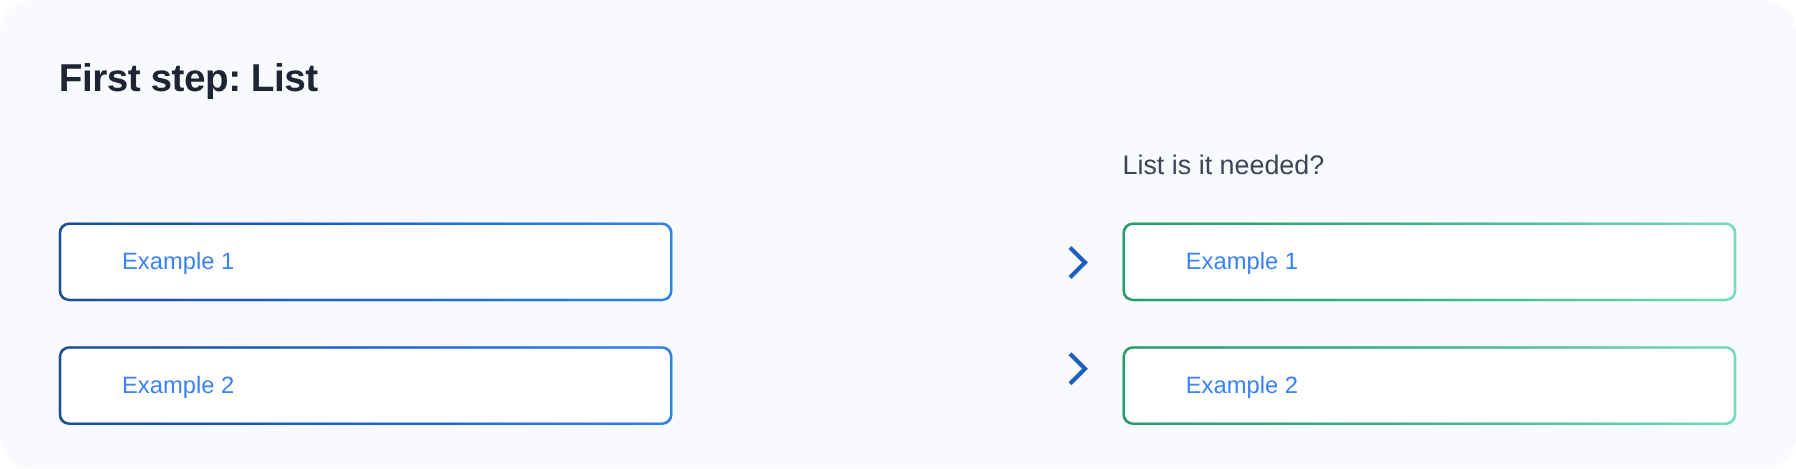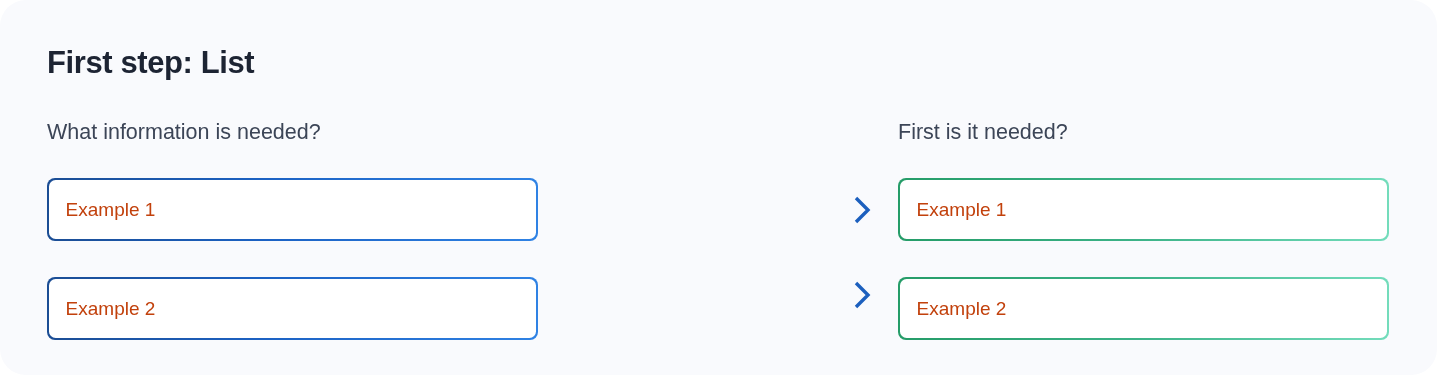--- a/index.html
+++ b/index.html
@@ -61,22 +61,23 @@
     width: 100%;
     height: 100%;
     background: #ffffff;
     border-radius: 6.6px;
     display: flex;
     align-items: center;
     padding-left: 17px;
   }
   .box-label {
     font-size: 19px;
-    color: #c2410c;
+    color: #3b82f6;
     white-space: nowrap;
+    margin-left: 32px;
   }
 
   .box.left {
     left: 47px;
     width: 491px;
     background: linear-gradient(90deg, #1b4d94 0%, #1c62c4 45%, #2f82e4 100%);
   }
   .box.right {
     left: 898px;
     width: 491px;
@@ -97,23 +98,22 @@
   .arrow.row2 { top: 280px; }
   .arrow svg { display: block; }
 </style>
 </head>
 <body>
 
 <div class="card">
 
   <div class="page-title">First step: List</div>
 
-  <div class="col-header left">What information is needed?</div>
 
-  <div class="col-header right">First is it needed?</div>
+  <div class="col-header right">List is it needed?</div>
 
   <div class="box left row1">
     <div class="box-inner">
       <span class="box-label">Example 1</span>
     </div>
   </div>
 
   <div class="box left row2">
     <div class="box-inner">
       <span class="box-label">Example 2</span>

